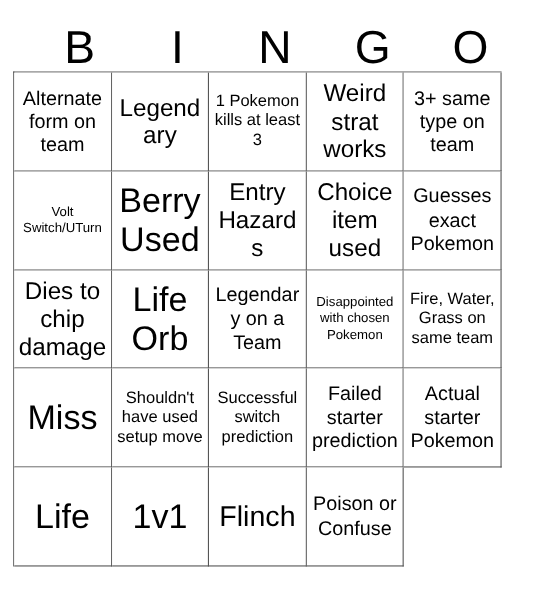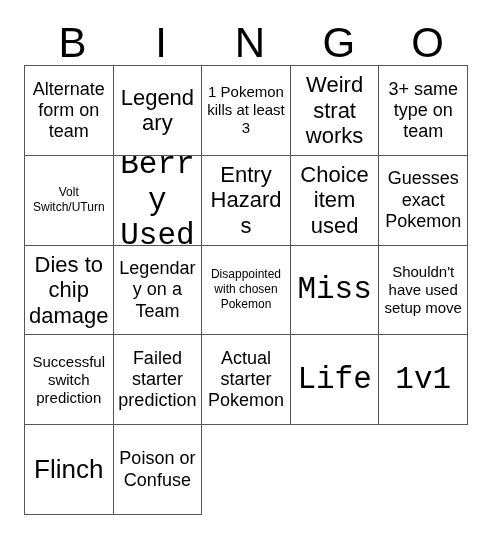--- a/index.html
+++ b/index.html
@@ -38,21 +38,21 @@
     line-height: 44px;
     font-weight: 400;
     color: #000000;
     letter-spacing: 0px;
     user-select: none;
   }
 
   
   #bingo-grid {
     position: absolute;
-    left: 24px;
+    left: 12px;
     top: 65px;
     width: 444px;
     height: 450px;
     box-sizing: border-box;
     border-top: 1px solid #555555;
     border-left: 1px solid #555555;
     display: grid;
     grid-template-columns: repeat(5, 1fr);
     grid-template-rows: repeat(5, 1fr);
     background: #ffffff;
@@ -75,21 +75,21 @@
     display: block;
     width: 100%;
     color: #000000;
     font-weight: 400;
     line-height: 1.12;
     word-wrap: break-word;
     hyphens: none;
   }
 
   
-  .cell-text[data-size="xxl"] { font-size: 31px; line-height: 1.14; font-family: Liberation Mono, monospace; }
+  .cell-text[data-size="xxl"] { font-size: 31px; line-height: 1.14; }
   .cell-text[data-size="xl"]  { font-size: 26px; line-height: 1.14; }
   .cell-text[data-size="lg"]  { font-size: 22px; line-height: 1.16; }
   .cell-text[data-size="md"]  { font-size: 18px; line-height: 1.18; }
   .cell-text[data-size="sm"]  { font-size: 15px; line-height: 1.2;  }
   .cell-text[data-size="xs"]  { font-size: 12px; line-height: 1.25; text-align: center; }
 </style>
 </head>
 <body>
 
 <div id="bingo-card">
@@ -133,24 +133,30 @@
       <span class="cell-text" data-size="lg">Choice item used</span>
     </div>
     <div class="bingo-cell">
       <span class="cell-text" data-size="md">Guesses exact Pokemon</span>
     </div>
 
     <div class="bingo-cell">
       <span class="cell-text" data-size="lg">Dies to chip damage</span>
     </div>
     <div class="bingo-cell">
+      <span class="cell-text" data-size="xxl">Life Orb</span>
+    </div>
+    <div class="bingo-cell">
       <span class="cell-text" data-size="md">Legendary on a Team</span>
     </div>
     <div class="bingo-cell">
       <span class="cell-text" data-size="xs">Disappointed with chosen Pokemon</span>
+    </div>
+    <div class="bingo-cell">
+      <span class="cell-text" data-size="sm">Fire, Water, Grass on same team</span>
     </div>
 
     <div class="bingo-cell">
       <span class="cell-text" data-size="xxl">Miss</span>
     </div>
     <div class="bingo-cell">
       <span class="cell-text" data-size="sm">Shouldn't have used setup move</span>
     </div>
     <div class="bingo-cell">
       <span class="cell-text" data-size="sm">Successful switch prediction</span>

